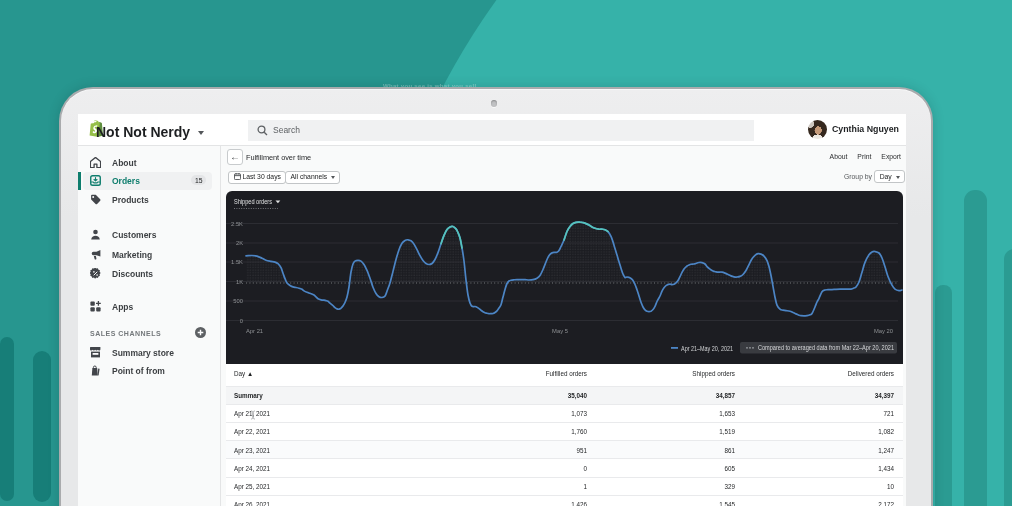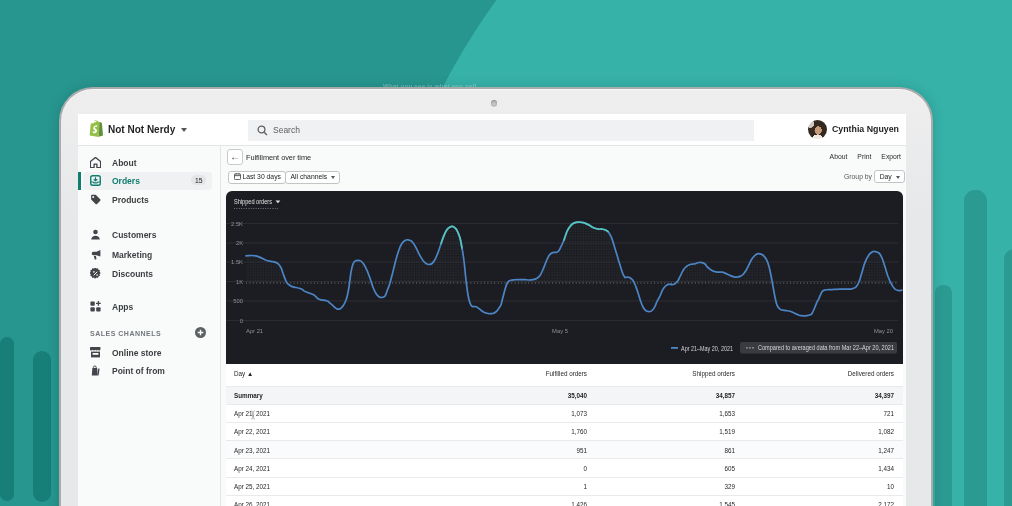--- a/index.html
+++ b/index.html
@@ -12,21 +12,21 @@
 .barR1{left:935px;top:285px;width:17px;height:230px;background:#2b9b92;border-radius:8px 8px 0 0}
 .barR2{left:964px;top:190px;width:23px;height:325px;background:#2b9b92;border-radius:11px 11px 0 0}
 .barR3{left:1004px;top:249px;width:20px;height:266px;background:#2b9b92;border-radius:10px 10px 0 0}
 .ghost{left:383px;top:83px;width:220px;color:rgba(255,255,255,.34);font-size:6px;letter-spacing:.3px;filter:blur(.3px);font-weight:bold}
 
 .device{left:59px;top:87px;width:874px;height:430px;background:linear-gradient(180deg,#eeeeef,#e7e8e9 30%);border:2px solid #a9abad;border-bottom:none;border-radius:34px 34px 0 0;box-shadow:inset 0 1px 0 rgba(255,255,255,.55),0 0 12px rgba(0,40,38,.18)}
 .camera{left:490.5px;top:100px;width:6.5px;height:6.5px;border-radius:50%;background:#c0c1c3;box-shadow:inset 0 1px 1.5px rgba(0,0,0,.3),0 1px 0 rgba(255,255,255,.65)}
 .screen{left:78px;top:114px;width:828px;height:392px;background:#fff}
 
 .topbar{left:0;top:0;width:828px;height:32px;background:#fff;border-bottom:1px solid #e3e4e5}
-.storename{position:absolute;left:30px;top:10px;white-space:nowrap;font-size:10px;font-weight:bold;color:#1d1f21}
+.storename{position:absolute;left:18px;top:10px;white-space:nowrap;font-size:14px;font-weight:bold;color:#1d1f21}
 .caret{display:inline-block;width:0;height:0;border-left:3.5px solid transparent;border-right:3.5px solid transparent;border-top:4px solid #54575a;vertical-align:middle}
 .searchbox{left:170px;top:5.5px;width:506px;height:21px;background:#f0f1f2;border-radius:0;color:#5d6063;font-size:8.5px;line-height:21px}
 .searchbox svg{position:absolute;left:9px;top:5px}
 .searchbox span{position:absolute;left:25px;top:0}
 .avatar{left:730px;top:5.5px;width:19px;height:19px;border-radius:50%;background:
  radial-gradient(ellipse 42% 26% at 50% 92%, #ece7e0 0 60%, transparent 61%),
  radial-gradient(ellipse 31% 36% at 53% 55%, #c59a79 0 60%, transparent 61%),
  radial-gradient(circle at 12% 20%, #ccc6bf 0 17%, transparent 18%),
  #35281e}
 .username{position:absolute;left:754px;top:10px;white-space:nowrap;font-size:8.8px;font-weight:bold;color:#1d1f21}
@@ -141,21 +141,21 @@
           <path d="M8.4 0v4.8M6 2.4h4.8" stroke="#42454a" stroke-width="1.3"></path>
         </svg>
         <span class="lb">Apps</span>
       </div>
     <div class="nav" style="top:197px">
         <svg class="ic" viewBox="0 0 11 11">
           <path d="M.6 0h9.8v2.2c0 .8-.5 1.4-1.3 1.4-.6 0-1.1-.3-1.3-.8-.2.5-.7.8-1.3.8S5.4 3.3 5.2 2.8c-.2.5-.7.8-1.3.8s-1.1-.3-1.3-.8c-.2.5-.7.8-1.3.8C.5 3.6 0 3 0 2.2V.6A.6.6 0 0 1 .6 0z" fill="#42454a"></path>
           <path d="M1 4.6h9v5.8H1z" fill="#42454a"></path>
           <rect x="2.6" y="6" width="5.8" height="1.8" fill="#fbfbfc"></rect>
         </svg>
-        <span class="lb">Online store</span>
+        <span class="lb">Summary store</span>
       </div>
     <div class="nav" style="top:215.5px">
         <svg class="ic" viewBox="0 0 11 11">
           <path d="M2.4 3h4.8l.6 7.4H1.8z" fill="#42454a"></path>
           <path d="M3.4 4V2.4a1.4 1.4 0 0 1 2.8 0V4" fill="none" stroke="#42454a" stroke-width="1"></path>
           <path d="M8.2 3.4l1.4.4-1 6.6-1-.1" fill="#42454a"></path>
         </svg>
         <span class="lb">Point of from</span>
       </div>
     <div class="schead">SALES CHANNELS</div>

